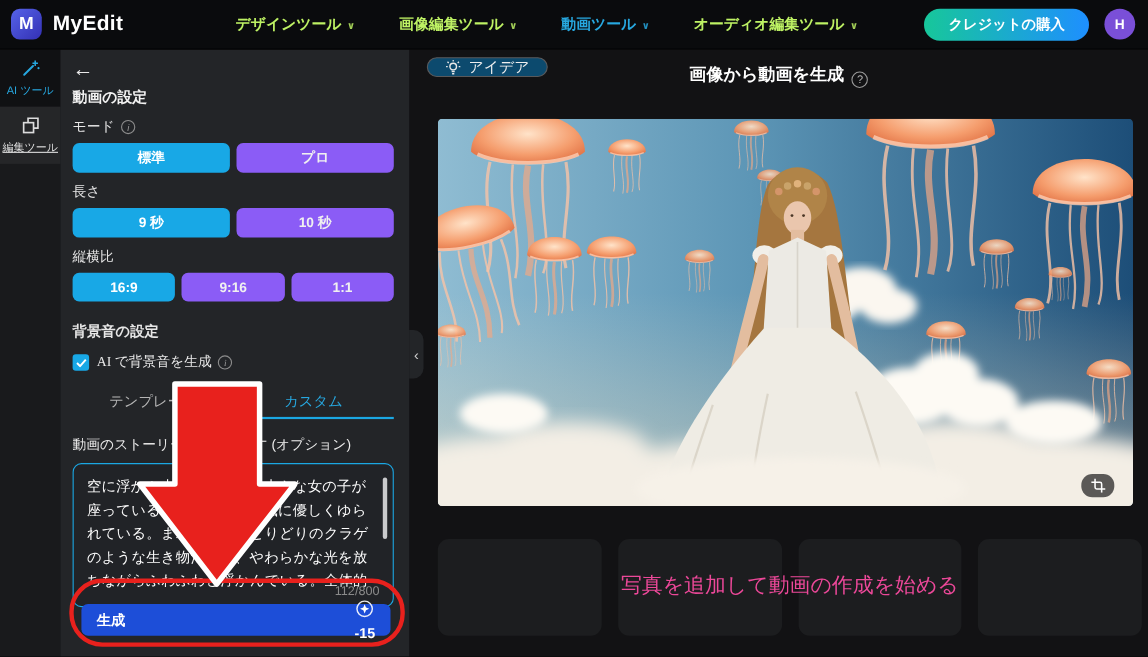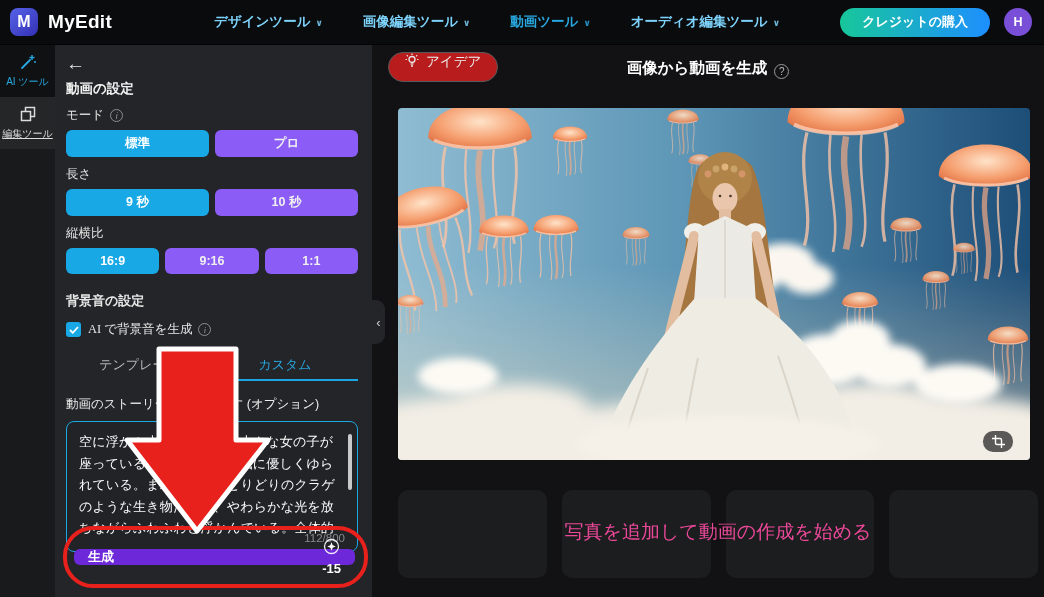--- a/index.html
+++ b/index.html
@@ -9,21 +9,21 @@
 
   
   .nav { position:absolute; top:0; left:0; right:0; height:45px; background:#0a0b0d;
          display:flex; align-items:center; border-bottom:1px solid #040405; z-index:5; }
   .logo-box { width:28px; height:28px; margin-left:10px; border-radius:8px;
               background:linear-gradient(135deg,#5663e8,#3330b4);
               display:flex; align-items:center; justify-content:center;
               color:#fff; font-weight:bold; font-size:16px; }
   .brand { color:#fff; font-size:19px; font-weight:bold; margin-left:10px; letter-spacing:.3px; }
   .menu { display:flex; gap:40px; margin-left:102px; }
-  .menu-item { color:#7dd3fc; font-size:13.5px; font-weight:bold; cursor:pointer; display:flex; align-items:center; gap:5px;}
+  .menu-item { color:#bef264; font-size:13.5px; font-weight:bold; cursor:pointer; display:flex; align-items:center; gap:5px;}
   .menu-item.active { color:#27a8e0; }
   .chev { font-size:9px; opacity:.85; transform:translateY(1px); }
   .nav-right { margin-left:auto; display:flex; align-items:center; gap:14px; margin-right:12px; }
   .credits-btn { height:29px; padding:0 22px; border:none; border-radius:15px;
                  background:linear-gradient(90deg,#17c79a,#1e8fff);
                  color:#fff; font-size:13px; font-weight:bold; display:flex; align-items:center; cursor:pointer;}
   .avatar { width:28px; height:28px; border-radius:50%; background:#7a4fd8; color:#fff;
             font-size:12.5px; font-weight:bold; display:flex; align-items:center; justify-content:center; cursor:pointer;}
 
   
@@ -56,36 +56,36 @@
   .tab { flex:1; display:flex; align-items:center; justify-content:center; font-size:13px;
          color:#b5b5b5; cursor:pointer; border-bottom:2px solid transparent; }
   .tab.active { color:#27a8e0; border-bottom-color:#1ba7e3; }
   .story-label { color:#ececec; font-size:12.5px; margin-top:15px; }
   .storybox { position:relative; margin-top:8px; height:131px; border:1.5px solid #1ba7e3;
               border-radius:8px; background:#212327; padding:9px 22px 9px 12px; cursor:text; }
   .storybox .txt { color:#fdfdfd; font-size:13px; line-height:21.5px; letter-spacing:.2px;
                    height:100%; overflow:hidden; word-break:break-all; }
   .counter { position:absolute; right:12px; bottom:7px; color:#8a8a8a; font-size:11.5px; }
   .scroll-thumb { position:absolute; right:5px; top:12px; width:4px; height:56px; background:#c9cacc; border-radius:2px; }
-  .generate-btn { position:absolute; left:19px; right:17px; top:504px; height:16px; border:none;
-                  border-radius:6px; background:#6d28d9; color:#fff; display:flex; align-items:center;
+  .generate-btn { position:absolute; left:19px; right:17px; top:504px; height:29px; border:none;
+                  border-radius:6px; background:#1d4ed8; color:#fff; display:flex; align-items:center;
                   padding:0 14px; cursor:pointer; }
   .generate-btn .glabel { font-size:13px; font-weight:bold; }
   .gen-right { margin-left:auto; display:flex; align-items:center; gap:6px; font-size:13px; font-weight:bold;flex-direction:column; }
 
   
   .panel-handle { position:absolute; left:372px; top:300px; width:13px; height:44px; background:#232528;
                   border-radius:0 9px 9px 0; color:#cfcfcf; font-size:13px; display:flex;
                   align-items:center; justify-content:center; z-index:4; cursor:pointer; }
 
   
   .main { position:absolute; top:45px; left:372px; right:0; bottom:0; background:#121214; }
-  .idea-btn { position:absolute; left:16px; top:7px; height:30px; padding:0 16px; border-radius:16px;
-              background:#b91c1c; border:1px solid #59595b; color:#efefef; font-size:13.5px;
-              display:flex; align-items:flex-start; gap:7px; cursor:pointer; }
+  .idea-btn { position:absolute; left:16px; top:7px; height:18px; padding:0 16px; border-radius:16px;
+              background:#0c4a6e; border:1px solid #59595b; color:#efefef; font-size:13.5px;
+              display:flex; align-items:center; gap:7px; cursor:pointer; }
   .main-title-row { position:absolute; top:13px; left:0; right:0; text-align:center; color:#fff;
                     font-size:15.5px; font-weight:bold; }
   .help-q { display:inline-flex; width:15px; height:15px; border:1.2px solid #9a9a9a; border-radius:50%;
             color:#bbb; font-size:10px; font-weight:normal; align-items:center; justify-content:center;
             margin-left:7px; transform:translateY(2px); cursor:pointer;}
   .preview { position:absolute; left:26px; top:63px; width:632px; height:352px; border-radius:4px;
              overflow:hidden; }
   .crop-btn { position:absolute; right:17px; bottom:8px; width:30px; height:21px; border-radius:10px;
               background:rgba(48,48,48,.78); display:flex; align-items:center; justify-content:center; cursor:pointer;}
   .thumb-row { position:absolute; left:26px; right:6px; top:445px; height:88px; display:flex; gap:15px; }

